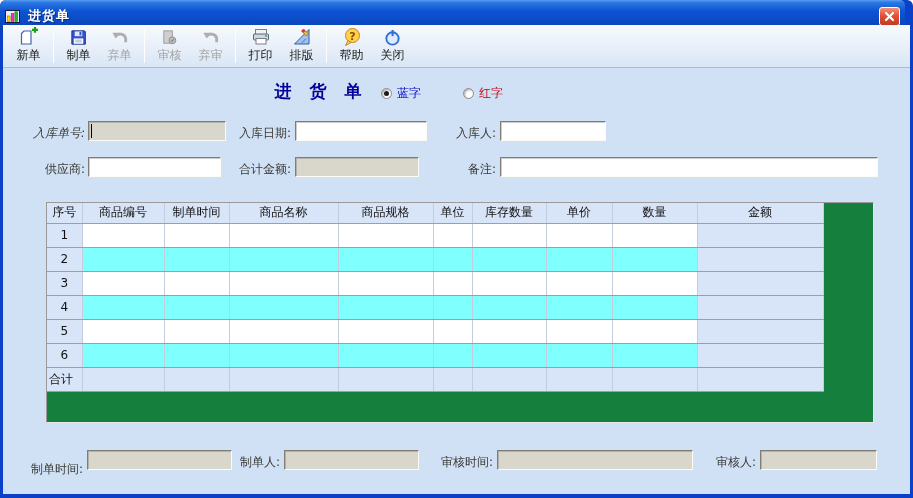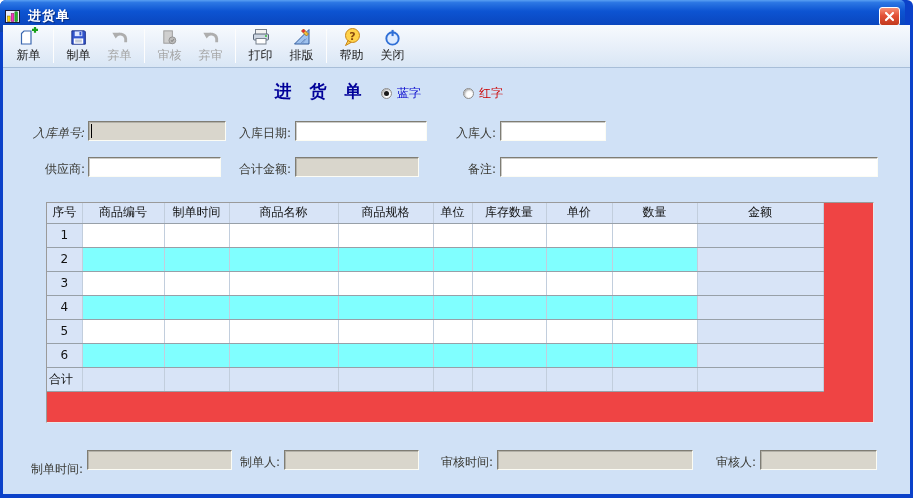--- a/index.html
+++ b/index.html
@@ -64,21 +64,21 @@
     position:absolute; height:20px; background:#fff;
     border:1px solid #7F7D74; border-right-color:#FCFCF4; border-bottom-color:#FCFCF4;
     box-shadow:inset 1px 1px 0 rgba(110,110,100,.35);
     font-family:"DejaVu Sans", sans-serif; font-size:12px; padding:0 3px; color:#111;
   }
   .tb.dis { background:#D9D6CC; }
   .caret { position:absolute; left:3px; top:2px; width:1px; height:14px; background:#000; }
   
   .grid {
     position:absolute; left:43px; top:134px; width:828px; height:221px;
-    background:#ef4444;
+    background:#15803d;
     border:1px solid #E8E8E8; border-top-color:#9A9A9A; border-left-color:#9A9A9A;
   }
   table.sheet { border-collapse:collapse; table-layout:fixed; width:776px;
     border-right:1px solid #1a1a1a; border-bottom:1px solid #1a1a1a; }
   .sheet th, .sheet td {
     padding:0 2px; font-size:12px; font-weight:normal; color:#111;
     border-right:1px solid #C2CEDD; border-bottom:1px solid #98A0A8;
     overflow:hidden; white-space:nowrap;
   }
   .sheet th { height:20px; background:#D8E4F7; text-align:center; }

